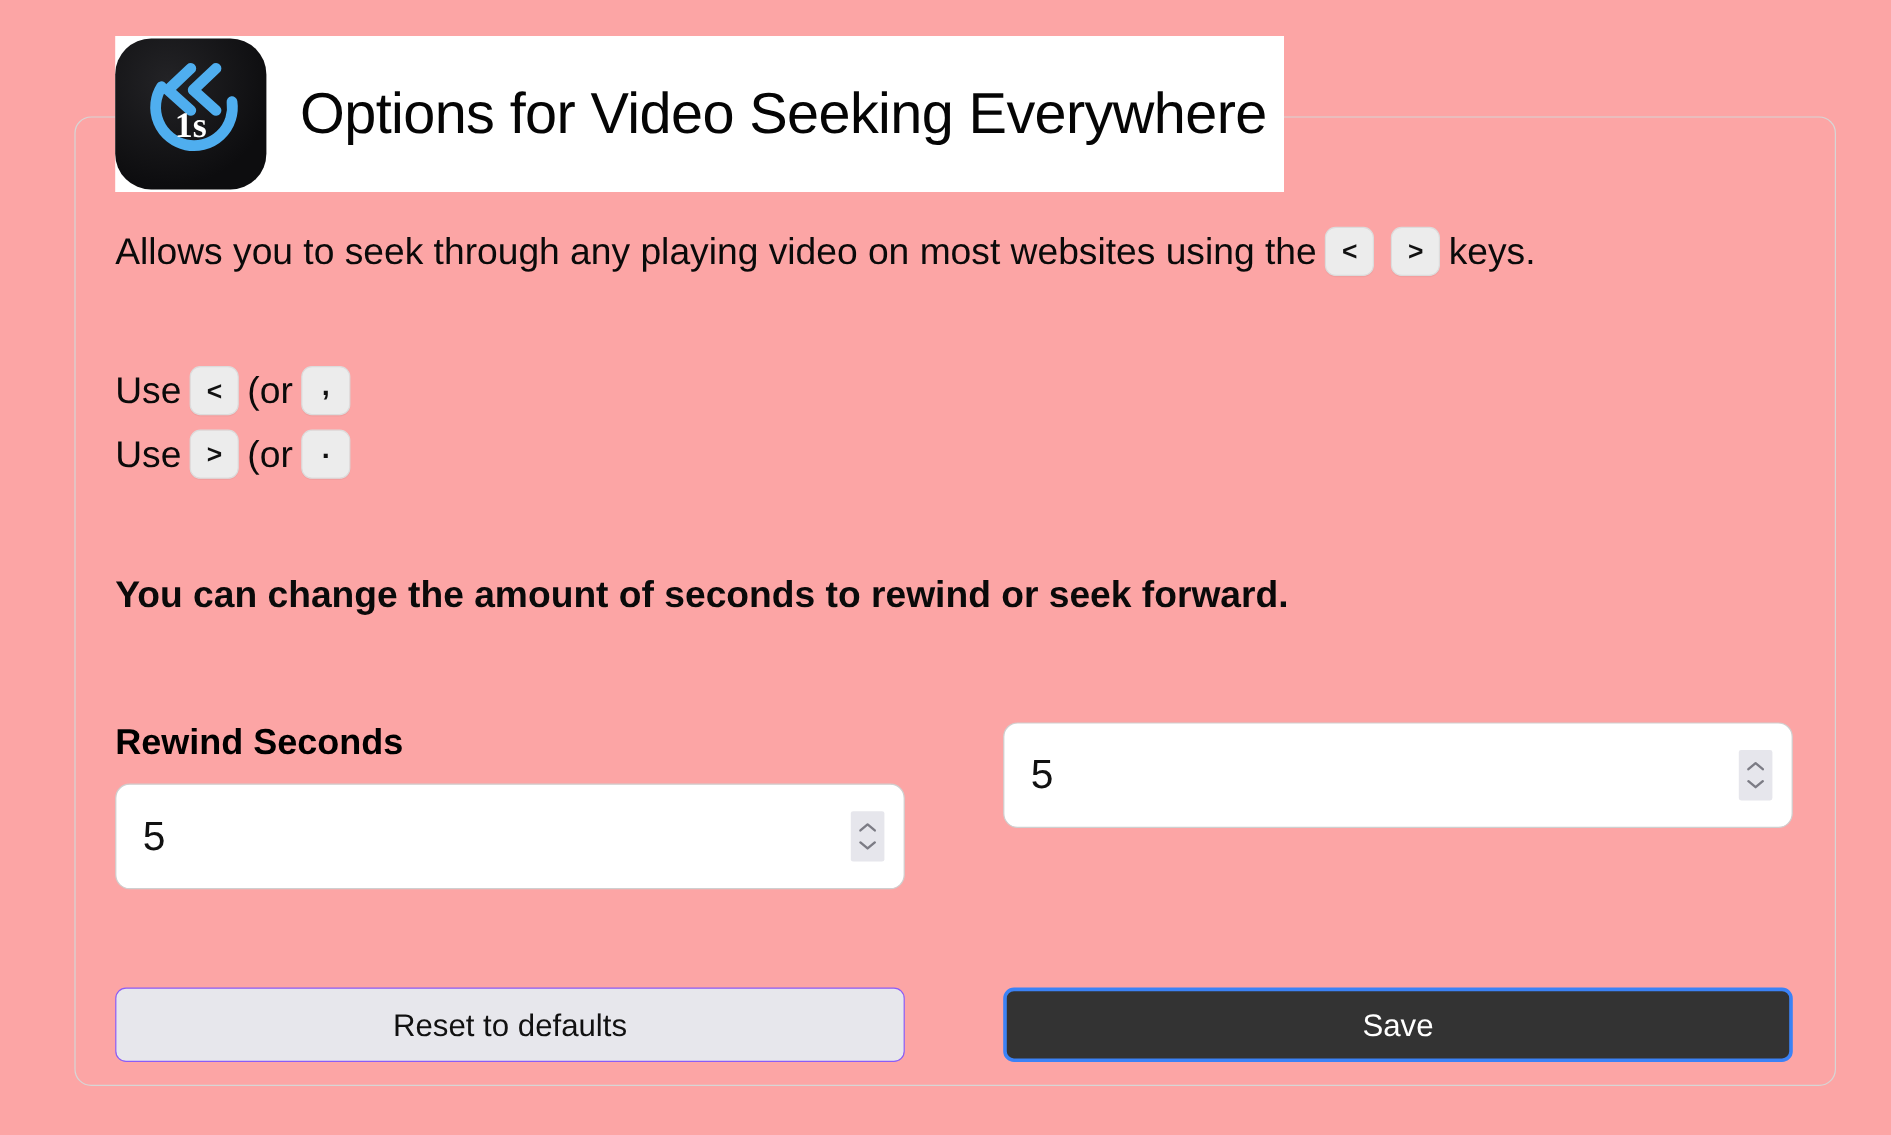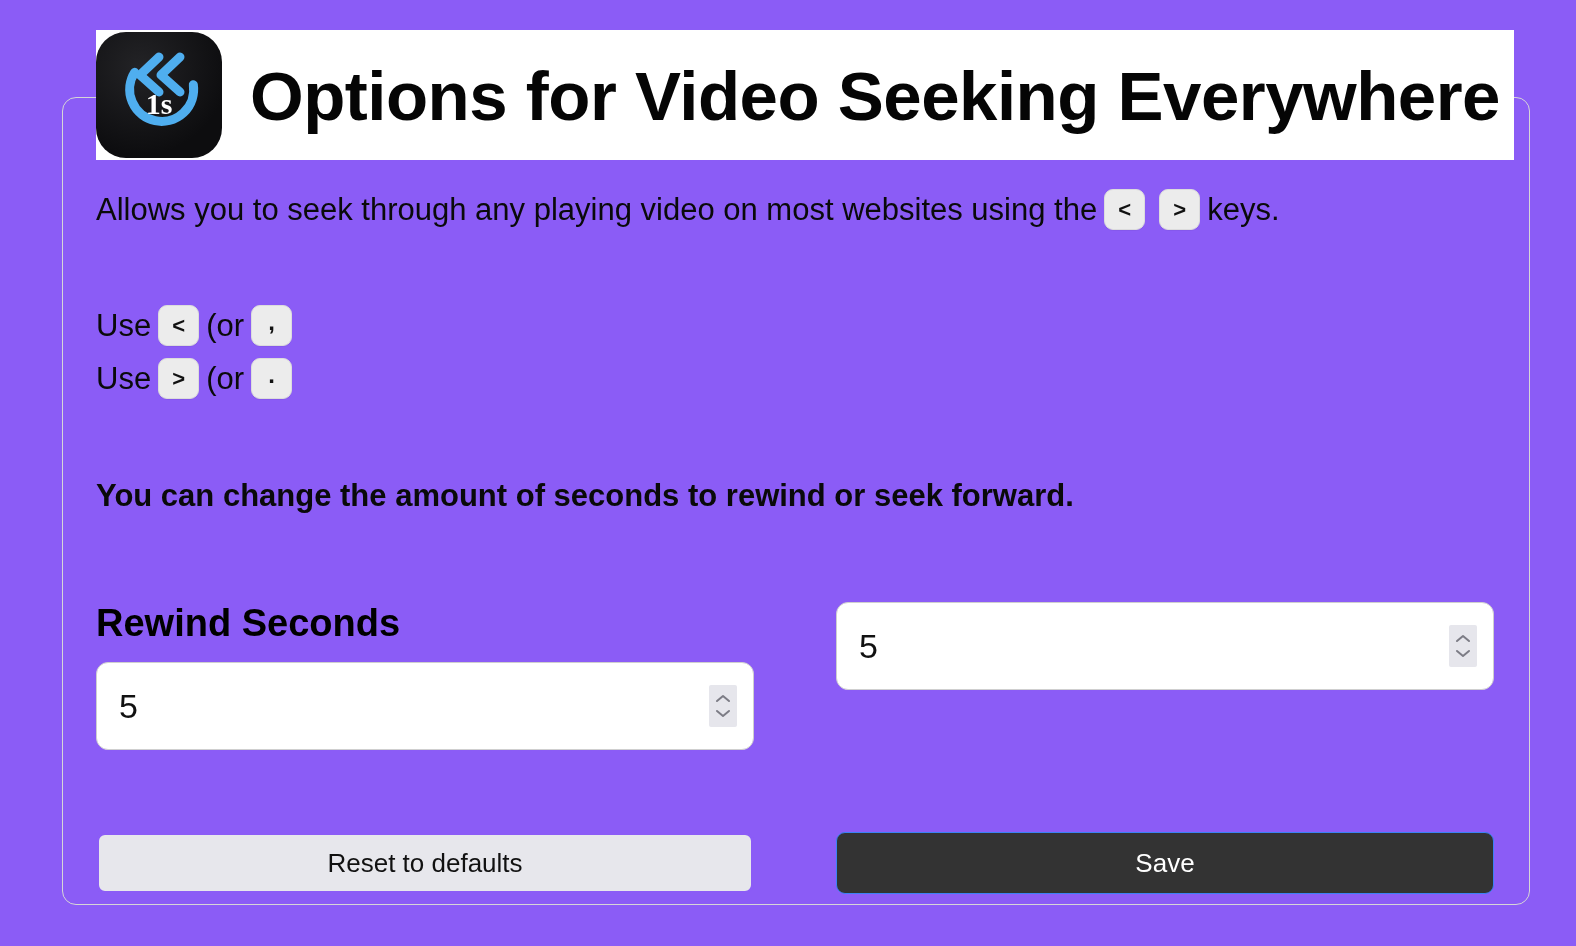--- a/index.html
+++ b/index.html
@@ -10,21 +10,21 @@
     height: 946px;
     background: #ffffff;
     font-family: "Liberation Sans", sans-serif;
     overflow: hidden;
   }
 
   #stage {
     position: relative;
     width: 1576px;
     height: 946px;
-    background: #8b5cf6;
+    background: #fca5a5;
   }
 
   
   .card {
     position: absolute;
     left: 62px;
     top: 97px;
     width: 1468px;
     height: 808px;
     border: 1.5px solid #d6d6d6;
@@ -51,22 +51,22 @@
     width: 126px;
     height: 126px;
     border-radius: 30px;
     background: radial-gradient(circle at 35% 28%, #232326 0%, #0d0d0f 72%);
     flex: 0 0 auto;
     overflow: hidden;
   }
   .app-icon svg { position: absolute; left: 0; top: 0; }
 
   .page-title {
-    font-size: 69px;
-    font-weight: bold;
+    font-size: 48px;
+    font-weight: normal;
     color: #050505;
     letter-spacing: -0.5px;
     white-space: nowrap;
     line-height: 1;
     margin-top: 2px;
   }
 
   
   .card-body {
     position: absolute;
@@ -115,21 +115,21 @@
 
   
   .fields {
     margin-top: 88px;
     display: flex;
     gap: 82px;
   }
   .field { width: 658px; }
 
   .field-label {
-    font-size: 38px;
+    font-size: 30px;
     font-weight: bold;
     color: #000000;
     margin-bottom: 17px;
   }
 
   .number-input {
     position: relative;
     height: 88px;
     border: 1.5px solid #cfcfcf;
     border-radius: 12px;
@@ -170,26 +170,26 @@
     border-radius: 9px;
     font-size: 26px;
     display: flex;
     align-items: center;
     justify-content: center;
     cursor: pointer;
     font-family: "Liberation Sans", sans-serif;
   }
   .btn-secondary {
     background: #e7e7ec;
-    border: 3px solid #8b5cf6;
+    border: 1px solid #8b5cf6;
     color: #111111;
   }
   .btn-primary {
     background: #333333;
-    border: 1px solid #3b82f6;
+    border: 3px solid #3b82f6;
     color: #ffffff;
   }
 </style>
 </head>
 <body>
 
 <div id="stage">
 
   <div class="card"></div>
 

